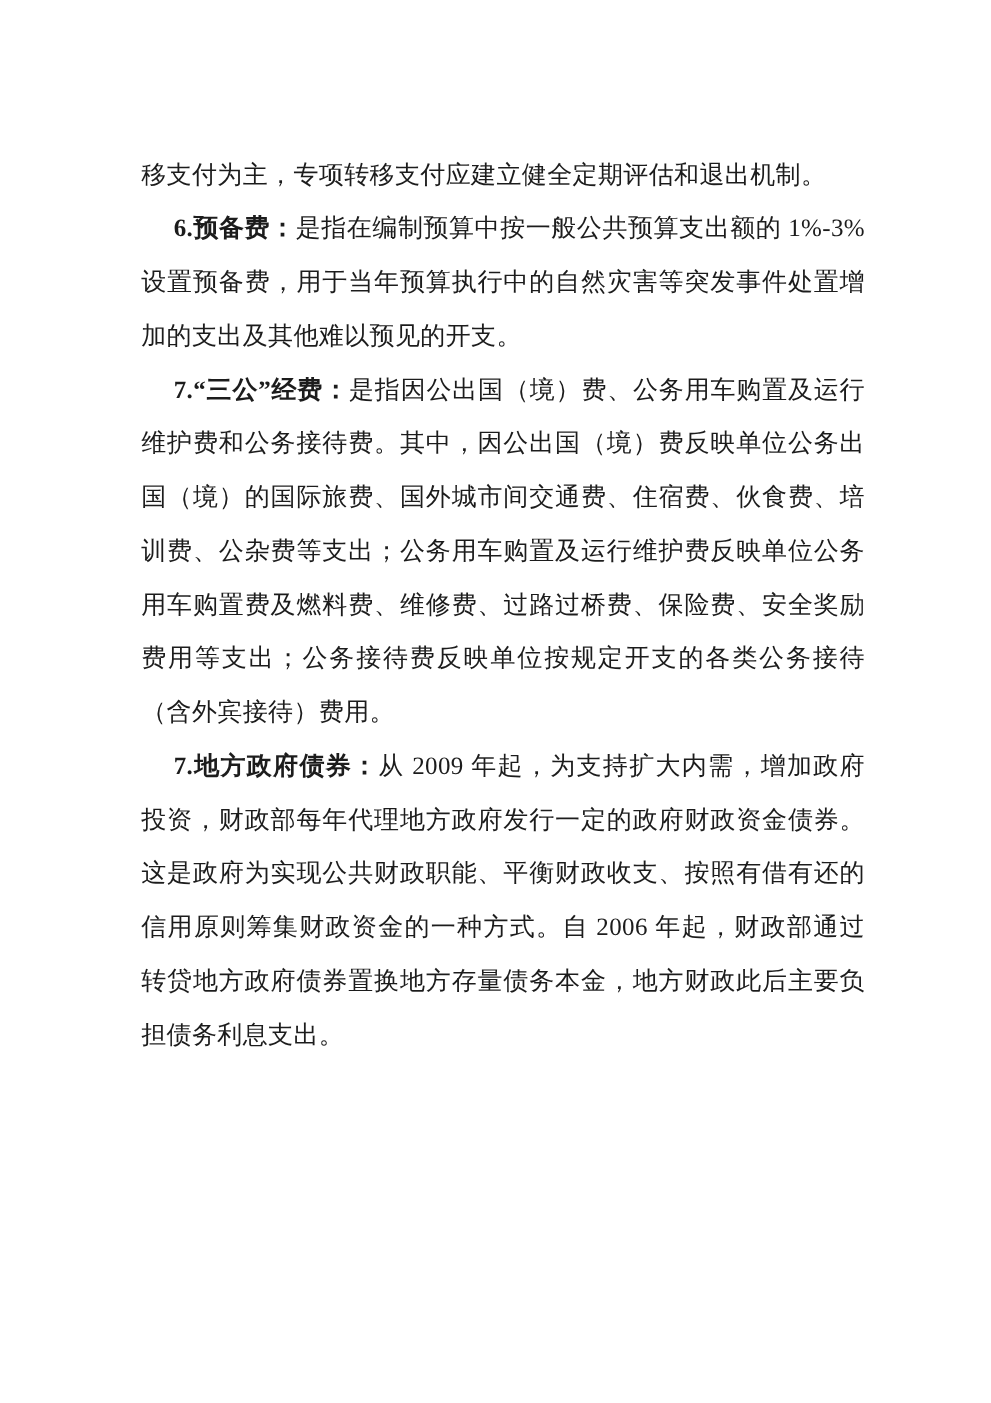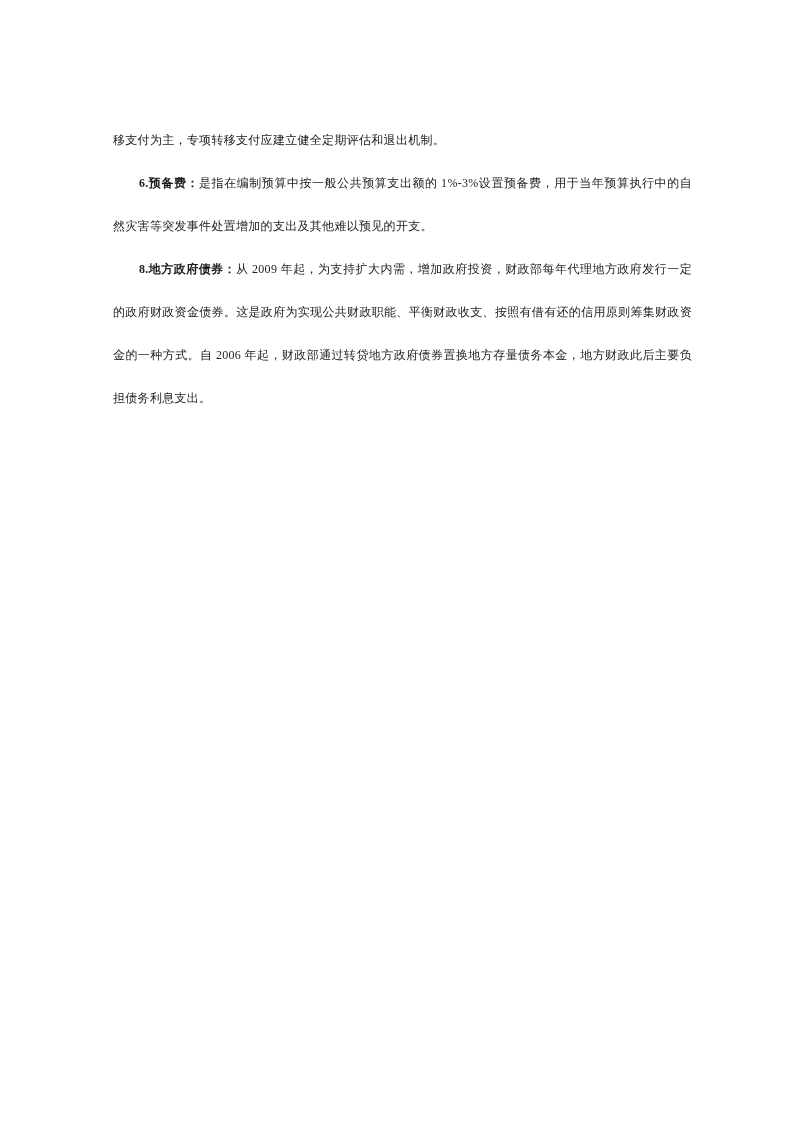--- a/index.html
+++ b/index.html
@@ -14,21 +14,21 @@
     height: 1122px;
     background: #ffffff;
     overflow: hidden;
   }
   .doc-content {
     position: absolute;
     left: 113px;
     top: 119px;
     width: 579px;
     font-family: "Liberation Serif", "DejaVu Serif", serif;
-    font-size: 12px;
+    font-size: 20px;
     line-height: 43px;
     color: #1c1c1c;
     text-align: justify;
     letter-spacing: 0.3px;
   }
   .doc-content p.para {
     margin: 0;
     padding: 0;
   }
   .doc-content p.para.indented {
@@ -39,15 +39,16 @@
     margin-top: 32px;
   }
 </style>
 </head>
 <body>
 
 <div class="page">
   <div class="doc-content" id="doc-content">
       <p class="para"><span class="text-run">移支付为主，专项转移支付应建立健全定期评估和退出机制。</span></p>
       <p class="para indented"><span class="term">6.预备费：</span><span class="text-run">是指在编制预算中按一般公共预算支出额的 1%-3%设置预备费，用于当年预算执行中的自然灾害等突发事件处置增加的支出及其他难以预见的开支。</span></p>
-      <p class="para indented"><span class="term">8.地方政府债券：</span><span class="text-run">从 2009 年起，为支持扩大内需，增加政府投资，财政部每年代理地方政府发行一定的政府财政资金债券。这是政府为实现公共财政职能、平衡财政收支、按照有借有还的信用原则筹集财政资金的一种方式。自 2006 年起，财政部通过转贷地方政府债券置换地方存量债务本金，地方财政此后主要负担债务利息支出。</span></p>
+      <p class="para indented"><span class="term">7.“三公”经费：</span><span class="text-run">是指因公出国（境）费、公务用车购置及运行维护费和公务接待费。其中，因公出国（境）费反映单位公务出国（境）的国际旅费、国外城市间交通费、住宿费、伙食费、培训费、公杂费等支出；公务用车购置及运行维护费反映单位公务用车购置费及燃料费、维修费、过路过桥费、保险费、安全奖励费用等支出；公务接待费反映单位按规定开支的各类公务接待（含外宾接待）费用。</span></p>
+      <p class="para indented"><span class="term">7.地方政府债券：</span><span class="text-run">从 2009 年起，为支持扩大内需，增加政府投资，财政部每年代理地方政府发行一定的政府财政资金债券。这是政府为实现公共财政职能、平衡财政收支、按照有借有还的信用原则筹集财政资金的一种方式。自 2006 年起，财政部通过转贷地方政府债券置换地方存量债务本金，地方财政此后主要负担债务利息支出。</span></p>
     </div>
 </div>
 
 </body></html>

